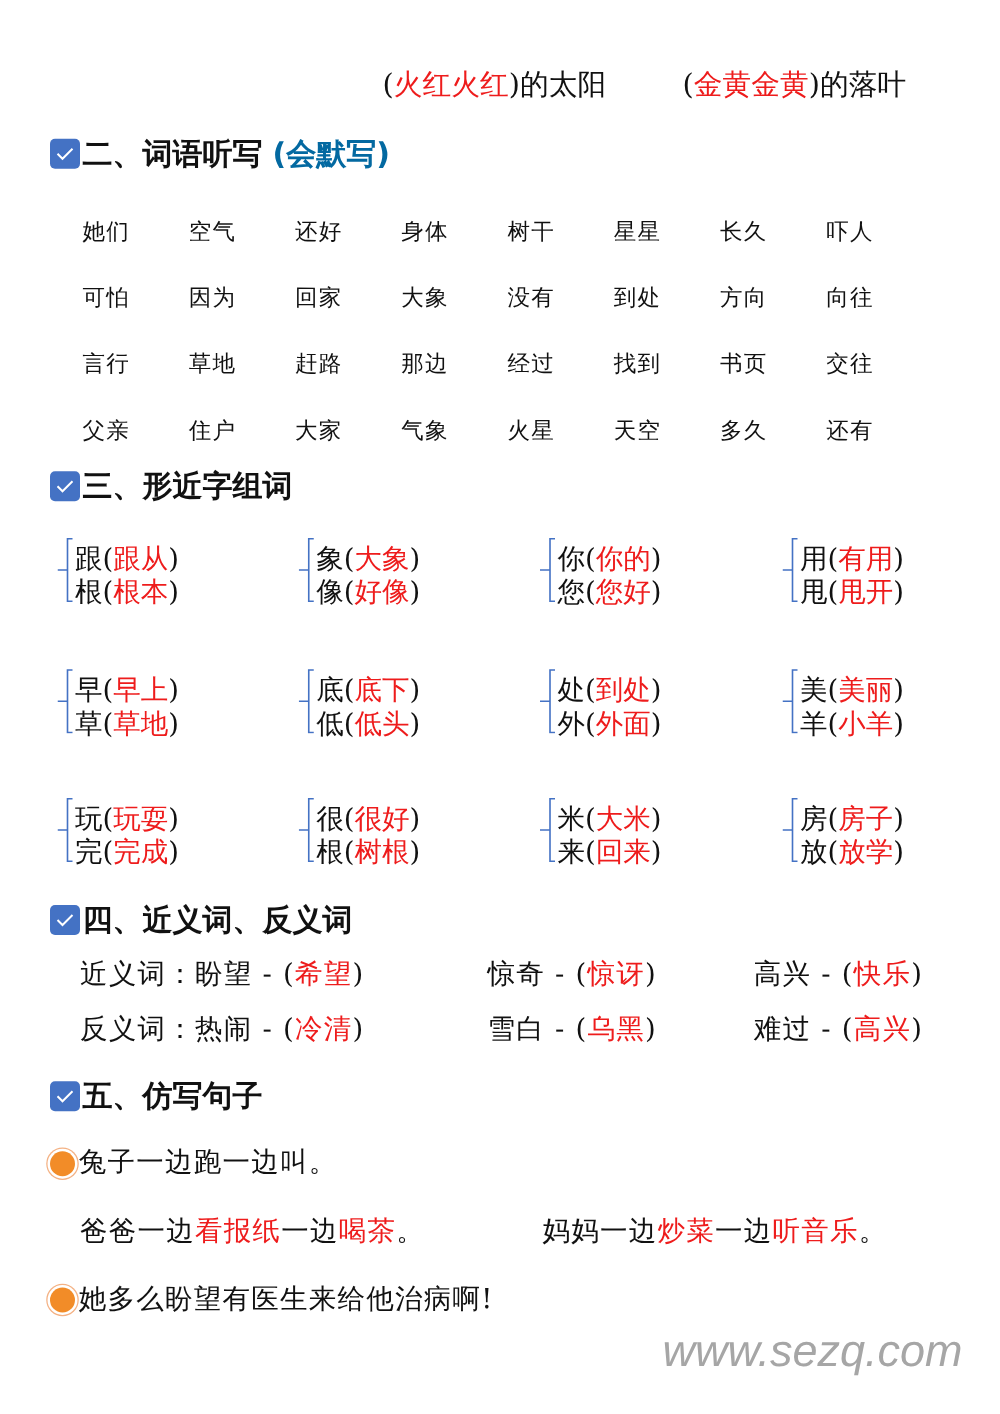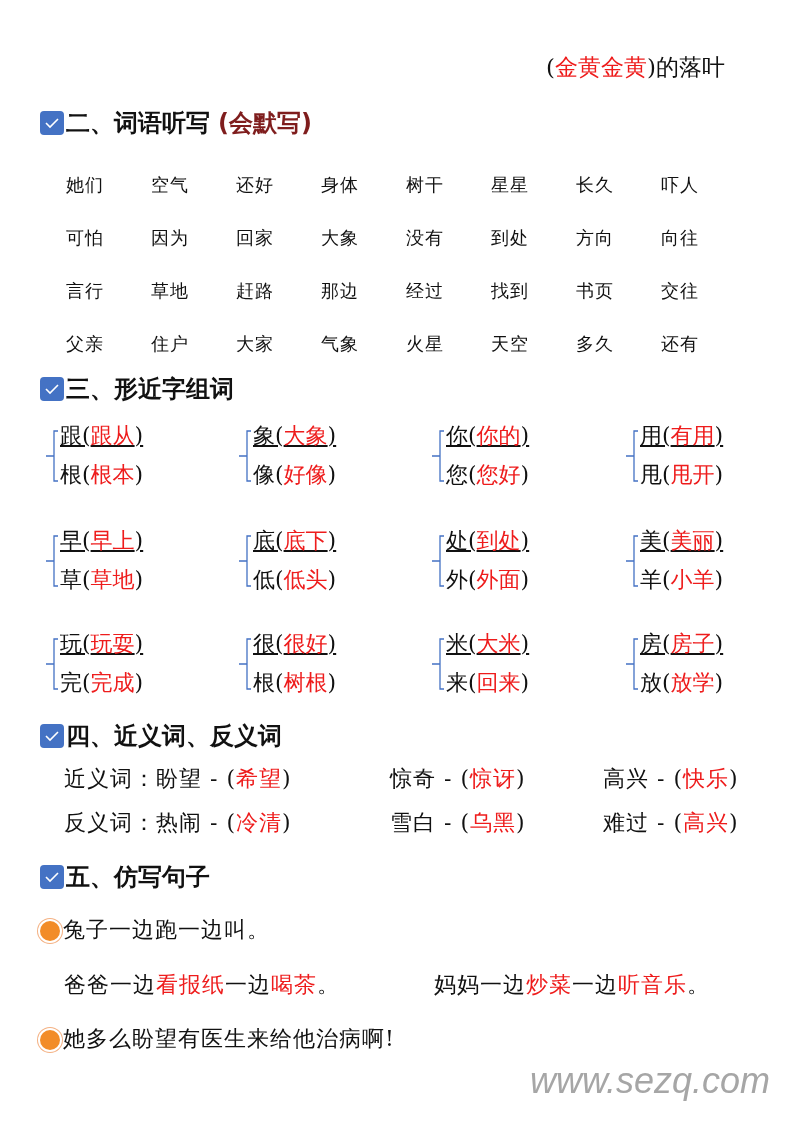--- a/index.html
+++ b/index.html
@@ -2,21 +2,21 @@
 <html><head>
   <meta charset="utf-8">
   <style>
     html, body { margin: 0; padding: 0; background: #ffffff; }
     body {
       width: 800px; height: 1131px; position: relative; overflow: hidden;
       font-family: "DejaVu Serif", "Liberation Serif", serif;
       color: #111111;
     }
     .red { color: #ee1c1c; }
-    .dark-red { color: #7f1d1d; }
+    .dark-red { color: #0369a1; }
 
     
     .top-line { position: absolute; top: 52px; left: 62px; width: 700px; height: 34px; font-size: 23px; }
     .top-line .phrase { position: absolute; top: 0; white-space: nowrap; }
 
     
     .heading { position: absolute; left: 40px; height: 32px; display: flex; align-items: center;
       font-family: "DejaVu Sans", "Liberation Sans", sans-serif; font-weight: bold; font-size: 24px; white-space: nowrap; }
     .check-icon { width: 24px; height: 24px; background: #4472c4; border-radius: 4px; margin-right: 2px;
       display: inline-flex; align-items: center; justify-content: center; }
@@ -24,38 +24,39 @@
 
     
     .vocab { position: absolute; top: 158px; left: 66px; }
     .vocab-row { display: flex; height: 53px; align-items: center; }
     .vocab-cell { width: 85px; font-size: 18px; white-space: nowrap; letter-spacing: 1px; }
 
     
     .group { position: absolute; width: 150px; height: 76px; }
     .bracket { position: absolute; left: 0; top: 10px; width: 14px; height: 52px; }
     .pair-line { position: absolute; left: 14px; font-size: 22px; white-space: nowrap; height: 30px; line-height: 30px; }
-    .pair-line.first { top: 1px; text-decoration: underline; }
+    .pair-line.first { top: 13px; }
     .pair-line.second { top: 40px; }
 
     
     .syn-line { position: absolute; font-size: 22px; white-space: nowrap; letter-spacing: 1px; }
 
     
     .bullet { display: inline-block; width: 20px; height: 20px; border-radius: 50%;
       background: #f28c28; box-shadow: 0 0 0 2px #fff, 0 0 0 3px #f4b183; vertical-align: middle; margin-right: 3px; }
     .sent { position: absolute; font-size: 22px; white-space: nowrap; letter-spacing: 1px; }
 
     .watermark { position: absolute; right: 30px; top: 1060px; font-family: "Liberation Sans", "DejaVu Sans", sans-serif;
       font-size: 36px; color: #a6a6a6; letter-spacing: 0px; font-style: italic; }
   </style>
 </head>
 <body>
 
 <div class="top-line">
+  <span class="phrase" style="left:244px"><span>(</span><span class="red">火红火红</span><span>)的太阳</span></span>
   <span class="phrase" style="left:484px"><span>(</span><span class="red">金黄金黄</span><span>)的落叶</span></span>
 </div>
 
 <div class="heading" style="top:107px">
   <span class="check-icon">
     <svg width="16" height="14" viewBox="0 0 16 14">
         <path d="M2 7 L6 11 L14 3" stroke="#fff" stroke-width="1.6" fill="none"></path>
       </svg>
   </span>
   <span>二、词语听写</span>

